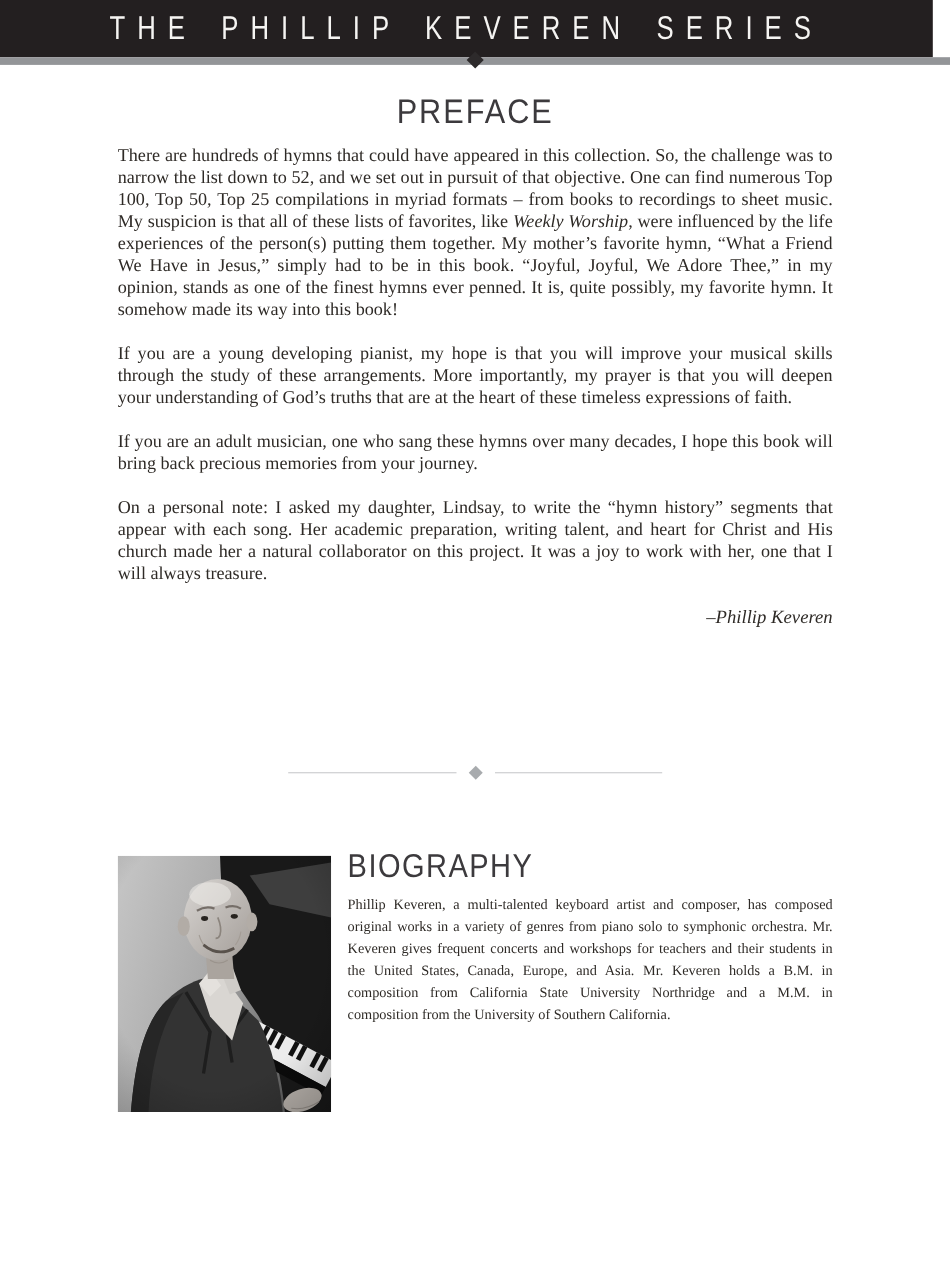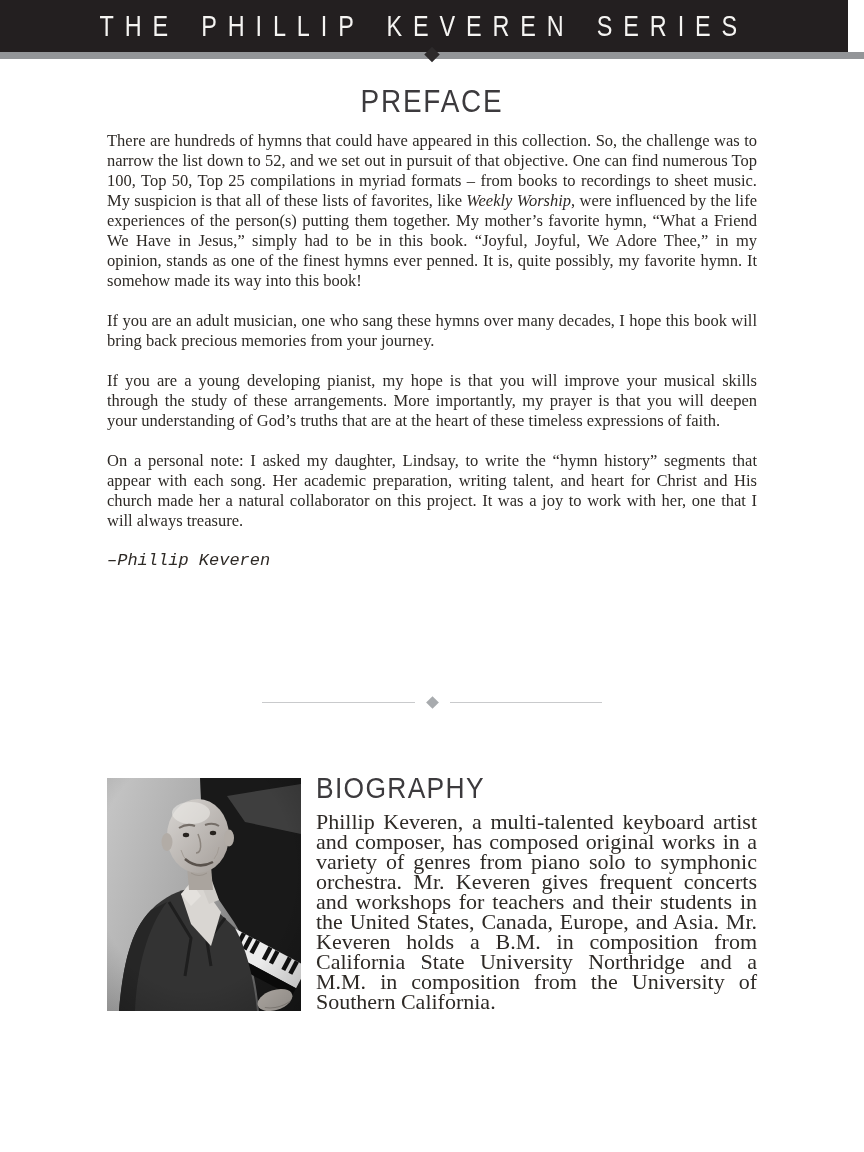--- a/index.html
+++ b/index.html
@@ -58,61 +58,61 @@
     white-space: nowrap;
   }
 
   
   .preface-body {
     position: absolute; top: 131px; left: 107px; width: 650px;
     font-size: 16.5px; line-height: 20px; text-align: justify;
   }
   .preface-body p { margin: 0 0 20px 0; }
   .preface-body em { font-style: italic; margin-top: 22px; }
-  .signature { font-style: italic; font-size: 17px; font-family: Liberation Mono, monospace; }
+  .signature { text-align: right; font-style: italic; font-size: 17px; }
 
   
   .divider {
     position: absolute; top: 697px; left: 262px; width: 340px; height: 11px;
     display: flex; align-items: center;
   }
   .divider .line { flex: 1; height: 1px; background: var(--divider-line, #c9cacc); }
   .divider .diamond {
     width: 9px; height: 9px; margin: 0 13px;
     background: var(--divider-diamond, #a8abae);
     transform: rotate(45deg); flex: 0 0 auto;
   }
 
   
   .bio-photo {
     position: absolute; top: 778px; left: 107px; width: 194px; height: 233px;
   }
   .bio-photo svg { display: block; width: 194px; height: 233px; }
   .bio-text {
     position: absolute; top: 812px; left: 316px; width: 441px;
-    margin: 0; font-size: 22px; line-height: 20px; text-align: justify;
+    margin: 0; font-size: 13px; line-height: 20px; text-align: justify;
   }
 </style>
 </head>
 <body>
 
 <div class="page">
 
   <header class="banner">
     <div class="banner-title">THE PHILLIP KEVEREN SERIES</div>
   </header>
   <div class="strip"></div>
   <div class="strip-diamond"></div>
 
   <h1 class="preface-heading">PREFACE</h1>
 
   <section class="preface-body">
     <p><span>There are hundreds of hymns that could have appeared in this collection. So, the challenge was to narrow the list down to 52, and we set out in pursuit of that objective. One can find numerous Top 100, Top 50, Top 25 compilations in myriad formats – from books to recordings to sheet music. My suspicion is that all of these lists of favorites, like </span><em>Weekly Worship</em><span>, were influenced by the life experiences of the person(s) putting them together. My mother’s favorite hymn, “What a Friend We Have in Jesus,” simply had to be in this book. “Joyful, Joyful, We Adore Thee,” in my opinion, stands as one of the finest hymns ever penned. It is, quite possibly, my favorite hymn. It somehow made its way into this book!</span></p>
+    <p>If you are a young developing pianist, my hope is that you will improve your musical skills through the study of these arrangements. More importantly, my prayer is that you will deepen your understanding of God’s truths that are at the heart of these timeless expressions of faith.</p>
     <p>If you are an adult musician, one who sang these hymns over many decades, I hope this book will bring back precious memories from your journey.</p>
-    <p>If you are a young developing pianist, my hope is that you will improve your musical skills through the study of these arrangements. More importantly, my prayer is that you will deepen your understanding of God’s truths that are at the heart of these timeless expressions of faith.</p>
     <p>On a personal note: I asked my daughter, Lindsay, to write the “hymn history” segments that appear with each song. Her academic preparation, writing talent, and heart for Christ and His church made her a natural collaborator on this project. It was a joy to work with her, one that I will always treasure.</p>
     <p class="signature">–Phillip Keveren</p>
   </section>
 
   <div class="divider">
     <span class="line"></span>
     <span class="diamond"></span>
     <span class="line"></span>
   </div>
 

